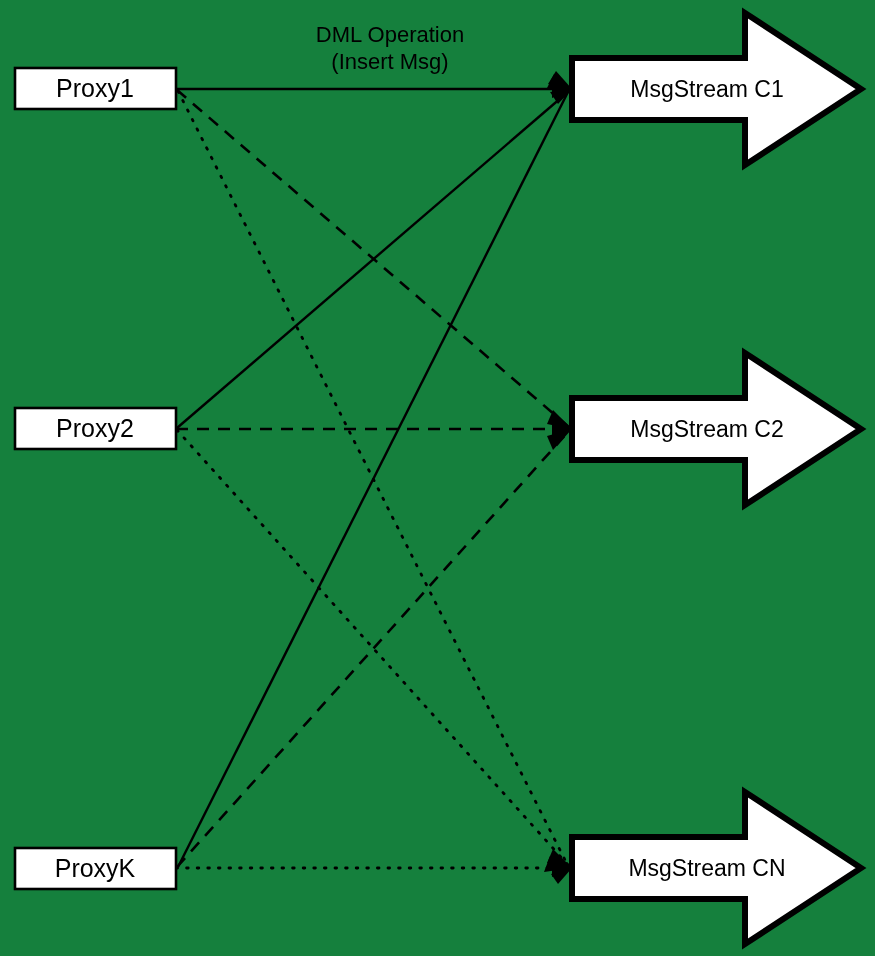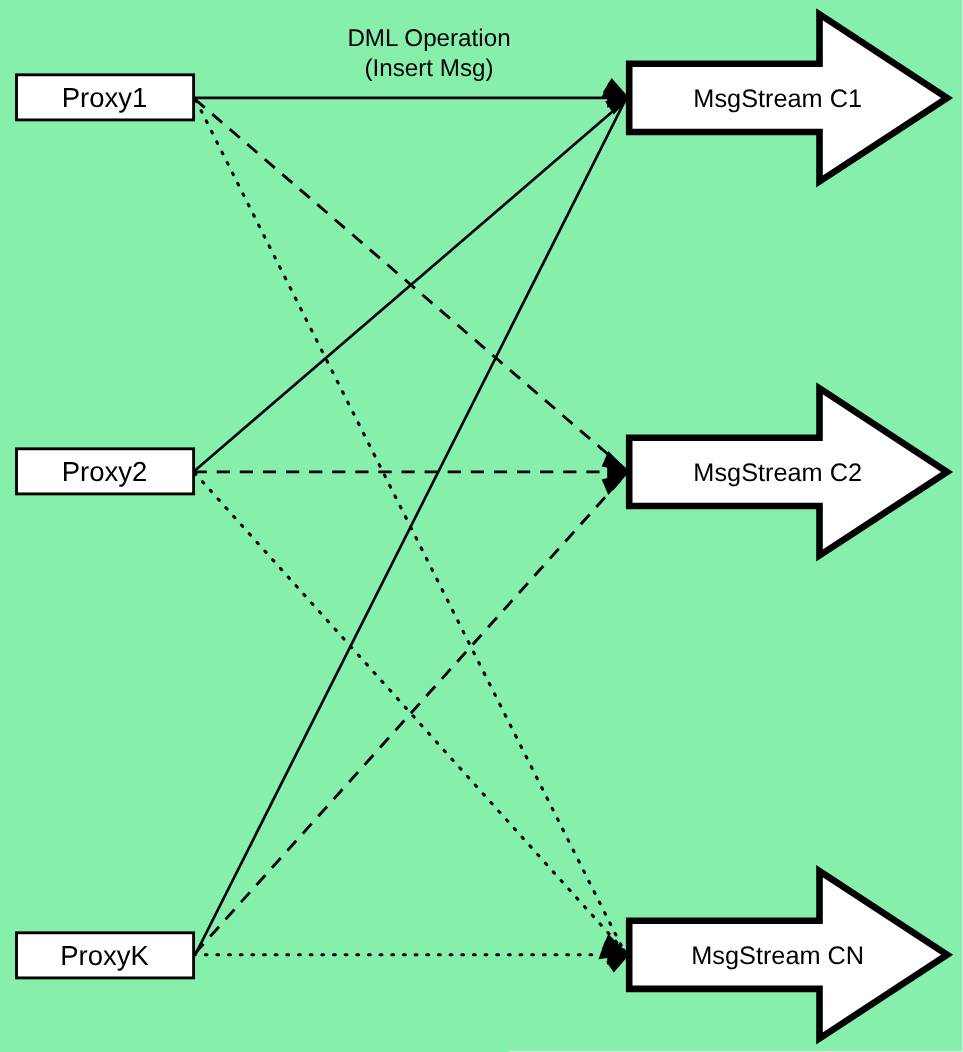--- a/index.html
+++ b/index.html
@@ -7,21 +7,21 @@
     padding: 0;
     background: #ffffff;
   }
   body {
     font-family: "Liberation Sans", sans-serif;
   }
   #diagram-root {
     position: relative;
     width: 875px;
     height: 956px;
-    background: #86efac;
+    background: #15803d;
     overflow: hidden;
   }
   #diagram-svg {
     position: absolute;
     top: 0;
     left: 0;
     width: 875px;
     height: 956px;
     display: block;
   }

